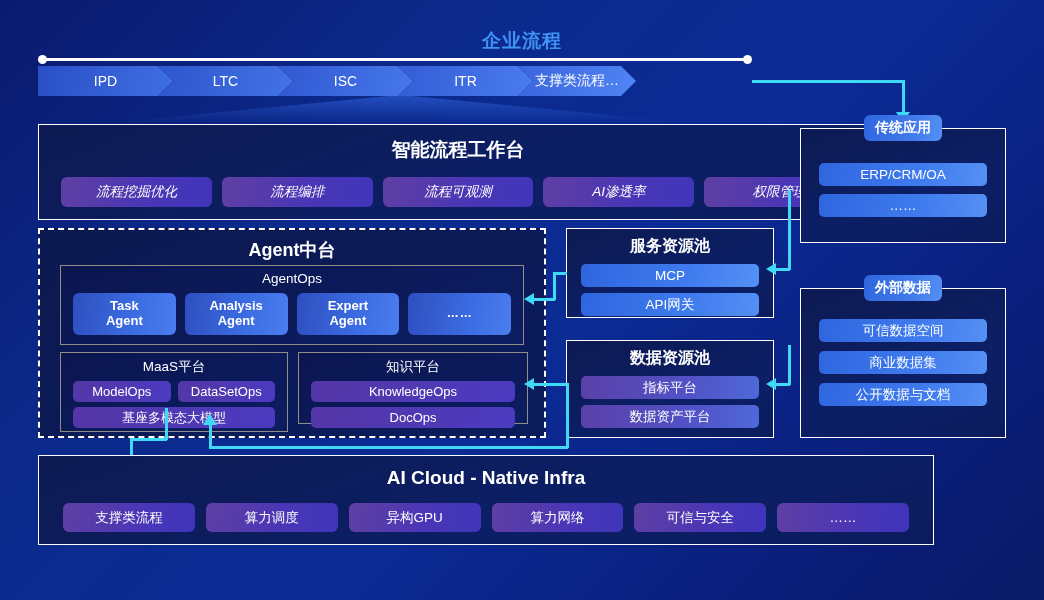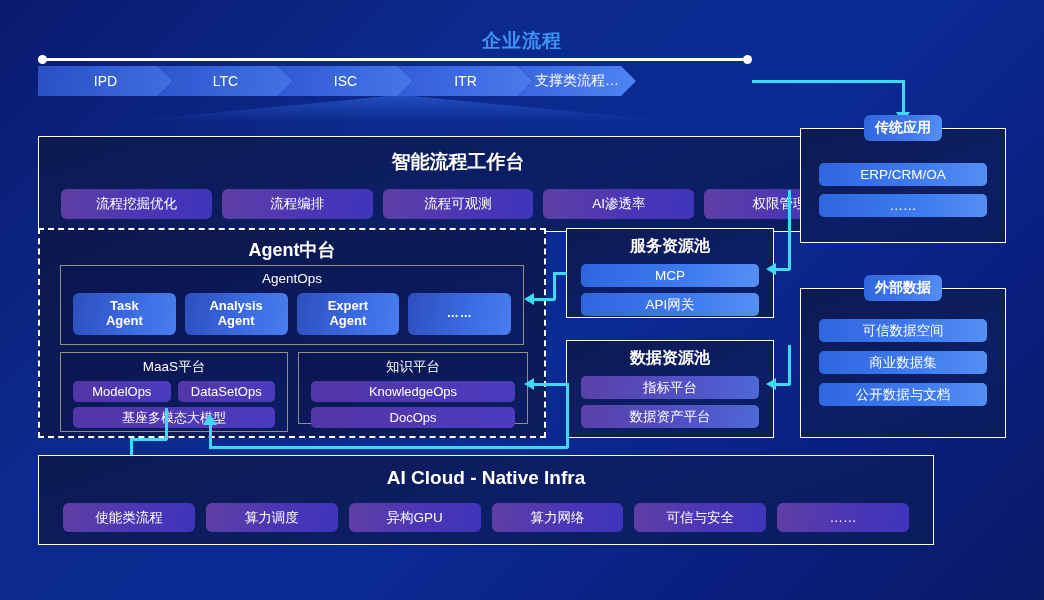--- a/index.html
+++ b/index.html
@@ -56,25 +56,25 @@
   .panel {
     position: absolute;
     border: 1.5px solid #ffffff;
     background: linear-gradient(160deg, #0d1a52 0%, #0c1f66 60%, #0b1c5e 100%);
   }
   .panel-title {
     text-align: center; font-weight: bold; color: #fff;
   }
 
   
-  #workbench { left: 38px; top: 136px; width: 840px; height: 96px; }
+  #workbench { left: 38px; top: 124px; width: 840px; height: 96px; }
   #workbench .panel-title { font-size: 19px; margin-top: 12px; }
   #workbench .row {
     display: flex; gap: 10px; justify-content: flex-end;
-    margin-top: 14px; padding: 0 22px;
+    margin-top: 14px; padding: 0 22px; font-style: italic;
   }
   .pill-purple {
     flex: 1; height: 30px; border-radius: 6px;
     display: flex; align-items: center; justify-content: center;
     font-size: 13.5px; color: #fff;
     background: linear-gradient(100deg, #5f3fa3 0%, #4b36b5 55%, #3f35bb 100%);
   }
 
   
   #agent-hub {
@@ -313,21 +313,21 @@
   <div class="arrow up" style="left:203px;top:414px;"></div>
 
   <div class="conn v" style="left:165px;top:408px;height:32px;"></div>
   <div class="conn h" style="left:130px;top:438px;width:37px;"></div>
   <div class="conn v" style="left:130px;top:438px;height:48px;"></div>
   <div class="arrow down" style="left:124px;top:484px;"></div>
 
   <div class="panel" id="infra">
     <div class="panel-title">AI Cloud - Native Infra</div>
     <div class="row">
-      <div class="pill-purple">使能类流程</div>
+      <div class="pill-purple">支撑类流程</div>
       <div class="pill-purple">算力调度</div>
       <div class="pill-purple">异构GPU</div>
       <div class="pill-purple">算力网络</div>
       <div class="pill-purple">可信与安全</div>
       <div class="pill-purple">……</div>
     </div>
   </div>
 
 </div>
 

